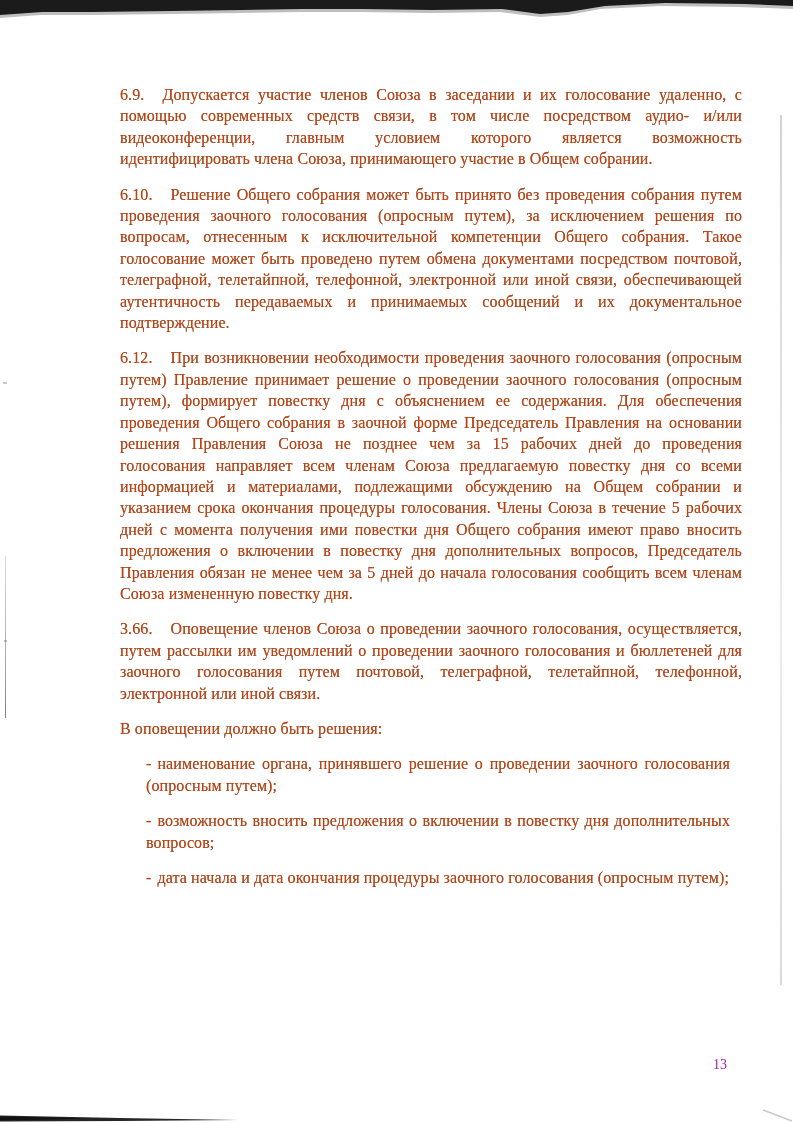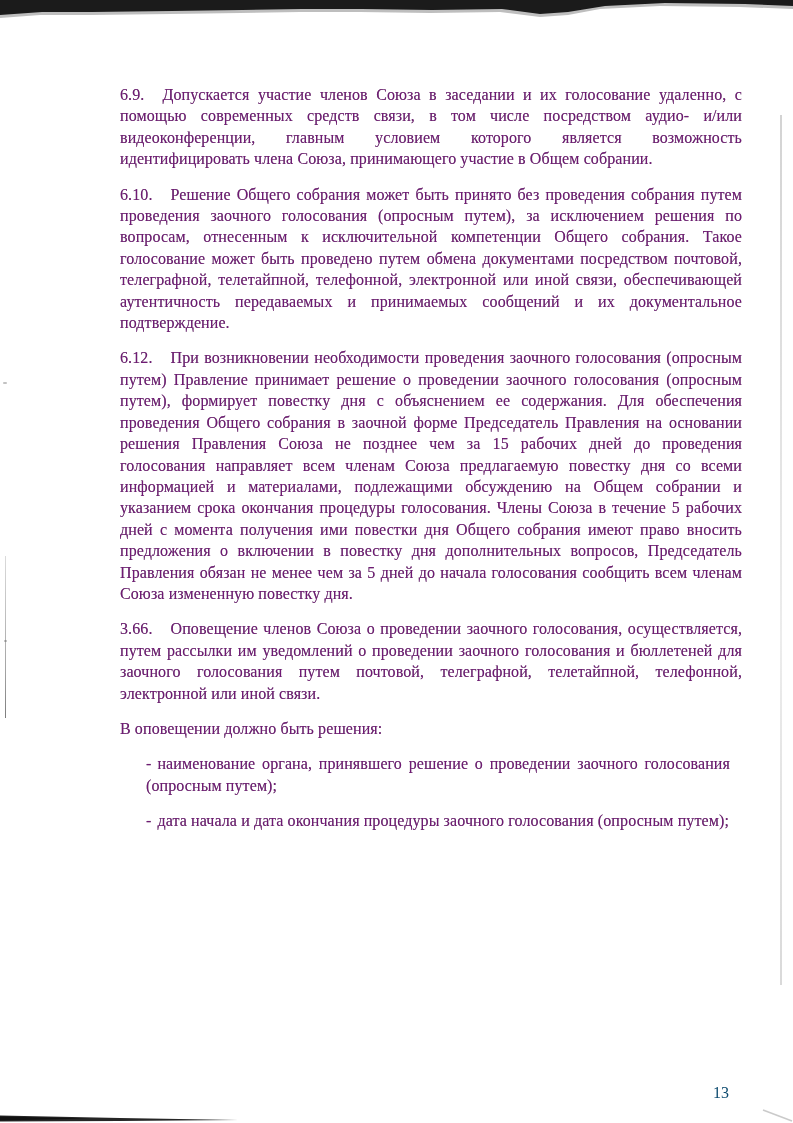--- a/index.html
+++ b/index.html
@@ -11,37 +11,36 @@
     font-family: "Liberation Serif", serif;
   }
   .scan-overlay {
     position: absolute; left: 0; top: 0; width: 793px; height: 1123px;
     pointer-events: none;
   }
   .content {
     position: absolute;
     left: 120px; top: 84px;
     width: 622px;
-    color: #701a75;
+    color: #c2410c;
     font-size: 16px;
     line-height: 21.4px;
     text-align: justify;
     letter-spacing: 0.1px;
     text-shadow: 0 0 0.45px rgba(40,40,40,0.55);
   }
   p.para { margin: 0 0 14px 0; }
   .pnum { margin-right: 18px; }
   .notice-intro { margin: 0 0 14px 0; }
   .bullet { margin: 0 12px 14px 26px; }
   .bullet .dash { margin-right: 6px; }
   .page-number {
     position: absolute; left: 713px; top: 1057px;
-    font-size: 16px; color: #0c4a6e;
+    font-size: 14px; color: #a21caf;
     font-family: "Liberation Serif", serif;
-    margin-top: 27px;
   }
   .edge-line-left {
     position: absolute; left: 5px; top: 556px;
     width: 1px; height: 162px;
     background: linear-gradient(to bottom, rgba(110,110,110,0.25), rgba(90,90,90,0.55) 70%, rgba(70,70,70,0.7));
   }
   .edge-line-right {
     position: absolute; left: 780px; top: 115px;
     width: 2px; height: 870px;
     background: linear-gradient(to bottom, rgba(130,130,130,0.35), rgba(150,150,150,0.18) 60%, rgba(130,130,130,0.3));
@@ -67,20 +66,21 @@
 
   <p class="para"><span class="pnum">6.12.</span><span>При возникновении необходимости проведения заочного голосования (опросным путем) Правление принимает решение о проведении заочного голосования (опросным путем), формирует повестку дня с объяснением ее содержания. Для обеспечения проведения Общего собрания в заочной форме Председатель Правления на основании решения Правления Союза не позднее чем за 15 рабочих дней до проведения голосования направляет всем членам Союза предлагаемую повестку дня со всеми информацией и материалами, подлежащими обсуждению на Общем собрании и указанием срока окончания процедуры голосования. Члены Союза в течение 5 рабочих дней с момента получения ими повестки дня Общего собрания имеют право вносить предложения о включении в повестку дня дополнительных вопросов, Председатель Правления обязан не менее чем за 5 дней до начала голосования сообщить всем членам Союза измененную повестку дня.</span></p>
 
   <p class="para"><span class="pnum">3.66.</span><span>Оповещение членов Союза о проведении заочного голосования, осуществляется, путем рассылки им уведомлений о проведении заочного голосования и бюллетеней для заочного голосования путем почтовой, телеграфной, телетайпной, телефонной, электронной или иной связи.</span></p>
 
   <p class="notice-intro">В оповещении должно быть решения:</p>
 
   <p class="bullet"><span class="dash">-</span><span>наименование органа, принявшего решение о проведении заочного голосования (опросным путем);</span></p>
 
 
+  <p class="bullet"><span class="dash">-</span><span>возможность вносить предложения о включении в повестку дня дополнительных вопросов;</span></p>
 
   <p class="bullet"><span class="dash">-</span><span>дата начала и дата окончания процедуры заочного голосования (опросным путем);</span></p>
 
 </div>
 
 <div class="page-number">13</div>
 
 <div class="edge-line-left"></div>
 <div class="edge-line-right"></div>
 <div class="speck-a"></div>

